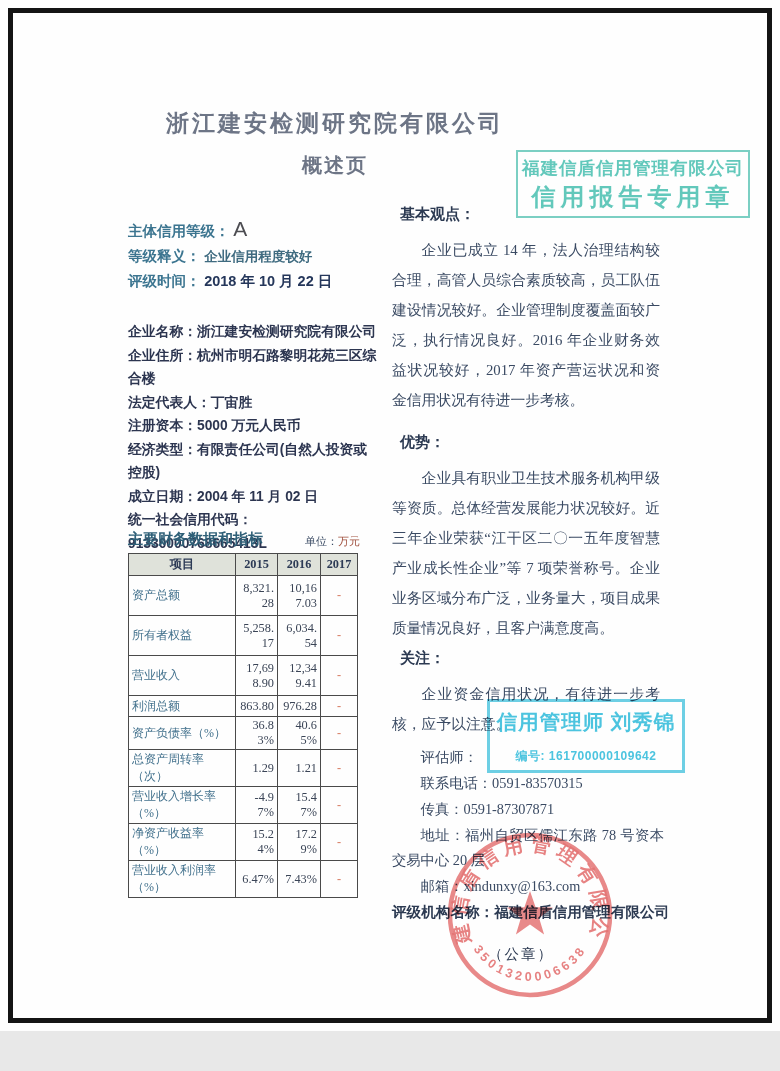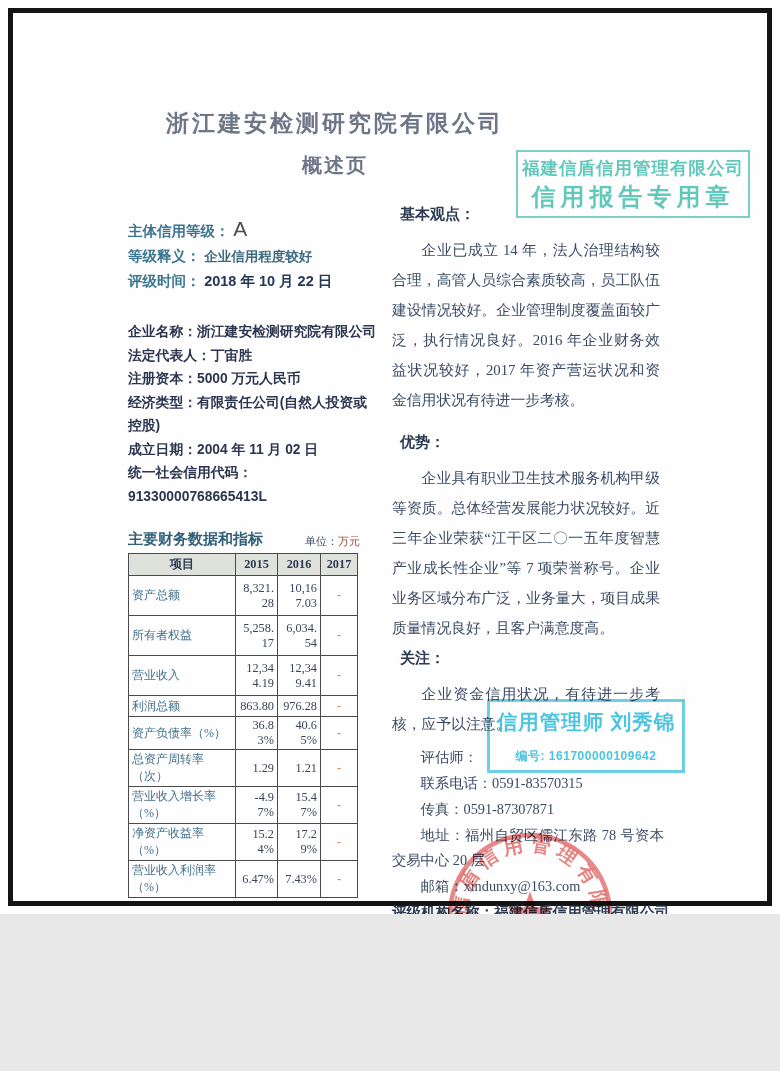--- a/index.html
+++ b/index.html
@@ -1,17 +1,17 @@
 <!DOCTYPE html>
 <html><head>
 <meta charset="utf-8">
 <style>
   html,body{margin:0;padding:0;background:#e8e8e8;}
   .page{
-    position:relative;width:780px;height:914px;background:#fefefe;
+    position:relative;width:780px;height:1031px;background:#fefefe;
     font-family:"Liberation Serif","DejaVu Serif",serif;overflow:hidden;
     color:#2c3a52;
   }
   .frame{position:absolute;inset:8px;border:5px solid #141414;pointer-events:none;}
 
   
   .doc-title{
     position:absolute;top:108px;left:110px;width:450px;text-align:center;
     font-size:23px;letter-spacing:3px;color:#6d7586;
     font-family:"Liberation Sans","DejaVu Sans",sans-serif;font-weight:600;
@@ -119,20 +119,21 @@
       <span class="meaning-val">企业信用程度较好</span>
     </div>
     <div class="rating-line">
       <span class="lbl-teal">评级时间：</span>
       <span class="date-val">2018 年 10 月 22 日</span>
     </div>
   </div>
 
   <div class="company-block" id="company-fields">
       <p class="company-field">企业名称：浙江建安检测研究院有限公司</p>
+      <p class="company-field">企业住所：杭州市明石路黎明花苑三区综合楼</p>
       <p class="company-field">法定代表人：丁宙胜</p>
       <p class="company-field">注册资本：5000 万元人民币</p>
       <p class="company-field">经济类型：有限责任公司(自然人投资或控股)</p>
       <p class="company-field">成立日期：2004 年 11 月 02 日</p>
       <p class="company-field">统一社会信用代码：91330000768665413L</p>
     </div>
 
   <div class="fin-title-row">
     <span class="fin-title">主要财务数据和指标</span>
     <span class="fin-unit">
@@ -163,21 +164,21 @@
           <td class="dash">-</td>
         </tr>
         <tr class="tall">
           <td class="item">所有者权益</td>
           <td class="num">5,258.17</td>
           <td class="num">6,034.54</td>
           <td class="dash">-</td>
         </tr>
         <tr class="tall">
           <td class="item">营业收入</td>
-          <td class="num">12,344.19</td>
+          <td class="num">17,698.90</td>
           <td class="num">12,349.41</td>
           <td class="dash">-</td>
         </tr>
         <tr class="short">
           <td class="item">利润总额</td>
           <td class="num">863.80</td>
           <td class="num">976.28</td>
           <td class="dash">-</td>
         </tr>
         <tr class="short">

